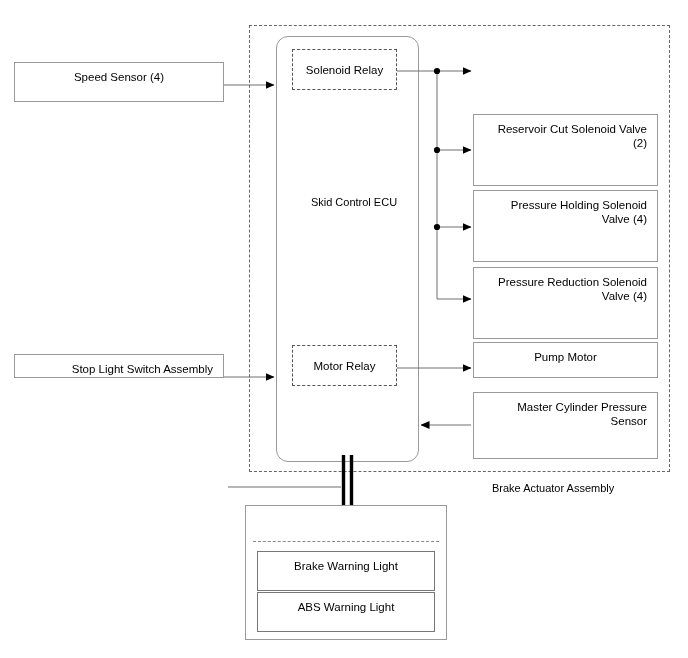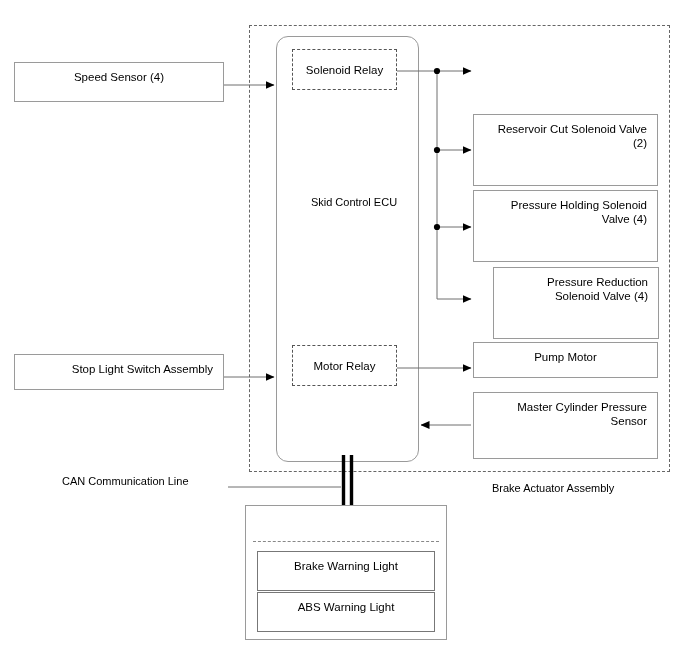--- a/index.html
+++ b/index.html
@@ -114,48 +114,47 @@
   </div>
 
   <div class="dashed-box" style="left:292px; top:345px; width:105px; height:41px;">
     <span class="txt">Motor Relay</span>
   </div>
 
   <div class="box center" style="left:14px; top:62px; width:210px; height:40px;">
     <span class="txt">Speed Sensor (4)</span>
   </div>
 
-  <div class="box left" style="left:14px; top:354px; width:210px; height:36px;">
+  <div class="box left" style="left:14px; top:354px; width:210px; height:24px;">
     <span class="txt">Stop Light Switch Assembly</span>
   </div>
 
 
   <div class="box left" style="left:473px; top:114px; width:185px; height:72px;">
     <span class="txt">Reservoir Cut Solenoid Valve (2)</span>
   </div>
 
   <div class="box left" style="left:473px; top:190px; width:185px; height:72px;">
     <span class="txt">Pressure Holding Solenoid Valve (4)</span>
   </div>
 
-  <div class="box left" style="left:473px; top:267px; width:166px; height:72px;margin-left:20px;">
+  <div class="box left" style="left:473px; top:267px; width:185px; height:72px;">
     <span class="txt">Pressure Reduction Solenoid Valve (4)</span>
   </div>
 
   <div class="box center" style="left:473px; top:342px; width:185px; height:36px;padding-left:21px;">
     <span class="txt">Pump Motor</span>
   </div>
 
   <div class="box left" style="left:473px; top:392px; width:185px; height:67px;">
     <span class="txt">Master Cylinder Pressure Sensor</span>
   </div>
 
   <div class="plain-label" style="left:492px; top:481px;">Brake Actuator Assembly</div>
 
-  <div class="plain-label" style="left:62px; top:474px;">CAN Communication Line</div>
 
   <div class="box" style="left:245px; top:505px; width:202px; height:135px;">
   </div>
   <div class="hsep" style="left:253px; top:541px; width:186px;"></div>
 
   <div class="sub-box" style="left:257px; top:551px; width:178px; height:40px;">
     <span class="txt">Brake Warning Light</span>
   </div>
   <div class="sub-box" style="left:257px; top:592px; width:178px; height:40px;padding-left:20px;">
     <span class="txt">ABS Warning Light</span>

